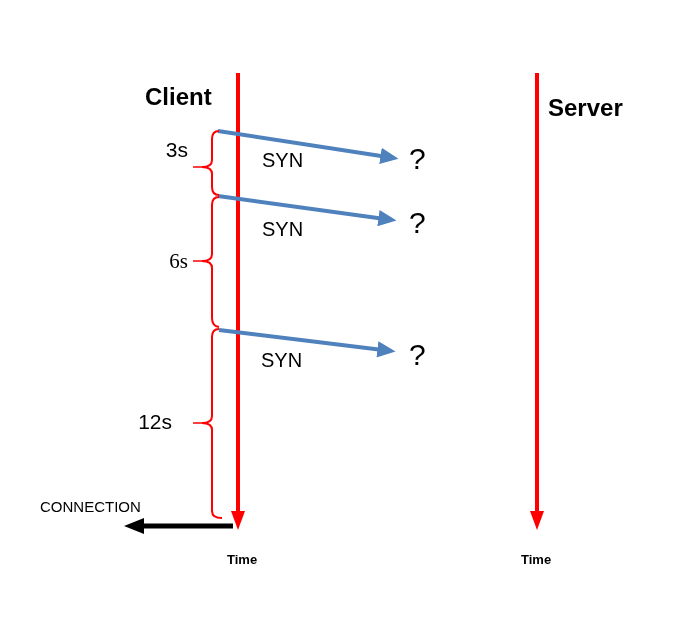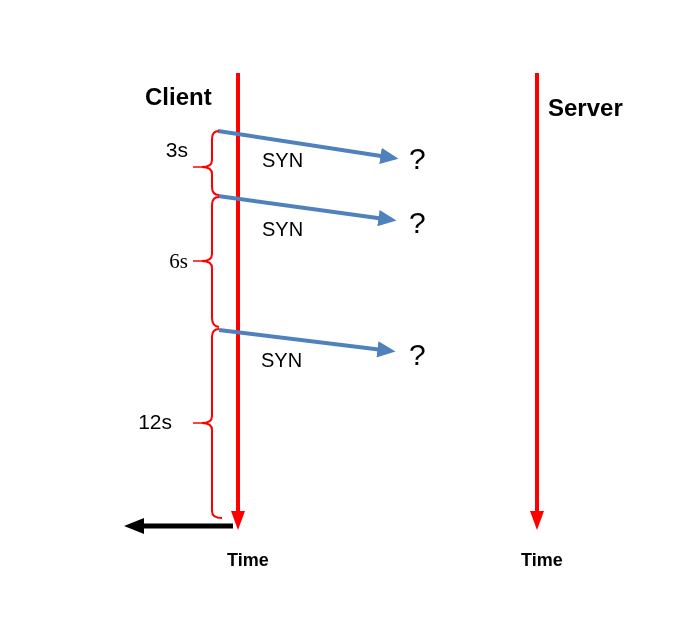--- a/index.html
+++ b/index.html
@@ -10,21 +10,21 @@
     font-family:"Liberation Sans", sans-serif;
     overflow:hidden;
   }
   .canvas svg { position:absolute; left:0; top:0; }
   .label { position:absolute; color:#000; white-space:nowrap; }
   .actor       { font-size:24px; font-weight:bold; line-height:26px; }
   .msg         { font-size:20px; font-weight:normal; line-height:24px; }
   .qmark       { font-size:30px; font-weight:400; line-height:32px; }
   .timeout     { font-size:21px; line-height:24px; width:42px; text-align:right; }
   .failure-txt { font-size:15px; line-height:20px; }
-  .axis        { font-size:18px; font-weight:bold; line-height:18px; }
+  .axis        { font-size:13px; font-weight:bold; line-height:18px; }
 </style>
 </head>
 <body>
 
 <div class="canvas">
 
   <svg width="683" height="626" viewBox="0 0 683 626">
     <defs>
       <marker id="blue-head" viewBox="0 0 10 9" refX="7.5" refY="4.5" markerWidth="4.6" markerHeight="4.1" orient="auto" markerUnits="strokeWidth">
         <path d="M0,0 L10,4.5 L0,9 Z" fill="#4f81bd"></path>
@@ -63,18 +63,19 @@
 
   <div class="label qmark" style="left:409px; top:143px;">?</div>
   <div class="label qmark" style="left:409px; top:207px;">?</div>
   <div class="label qmark" style="left:409px; top:339px;">?</div>
 
   <div class="label timeout" style="left:146px; top:138px;">3s</div>
   <div class="label timeout" style="left:146px; top:249px;font-family:Liberation Serif, serif;">6s</div>
   <div class="label timeout" style="left:130px; top:410px;">12s</div>
 
   <div class="label failure-txt" style="left:40px; top:497px;">
+    <div>CONNECTION</div>
   </div>
 
   <div class="label axis" style="left:227px; top:551px;">Time</div>
   <div class="label axis" style="left:521px; top:551px;">Time</div>
 
 </div>
 
 </body></html>

